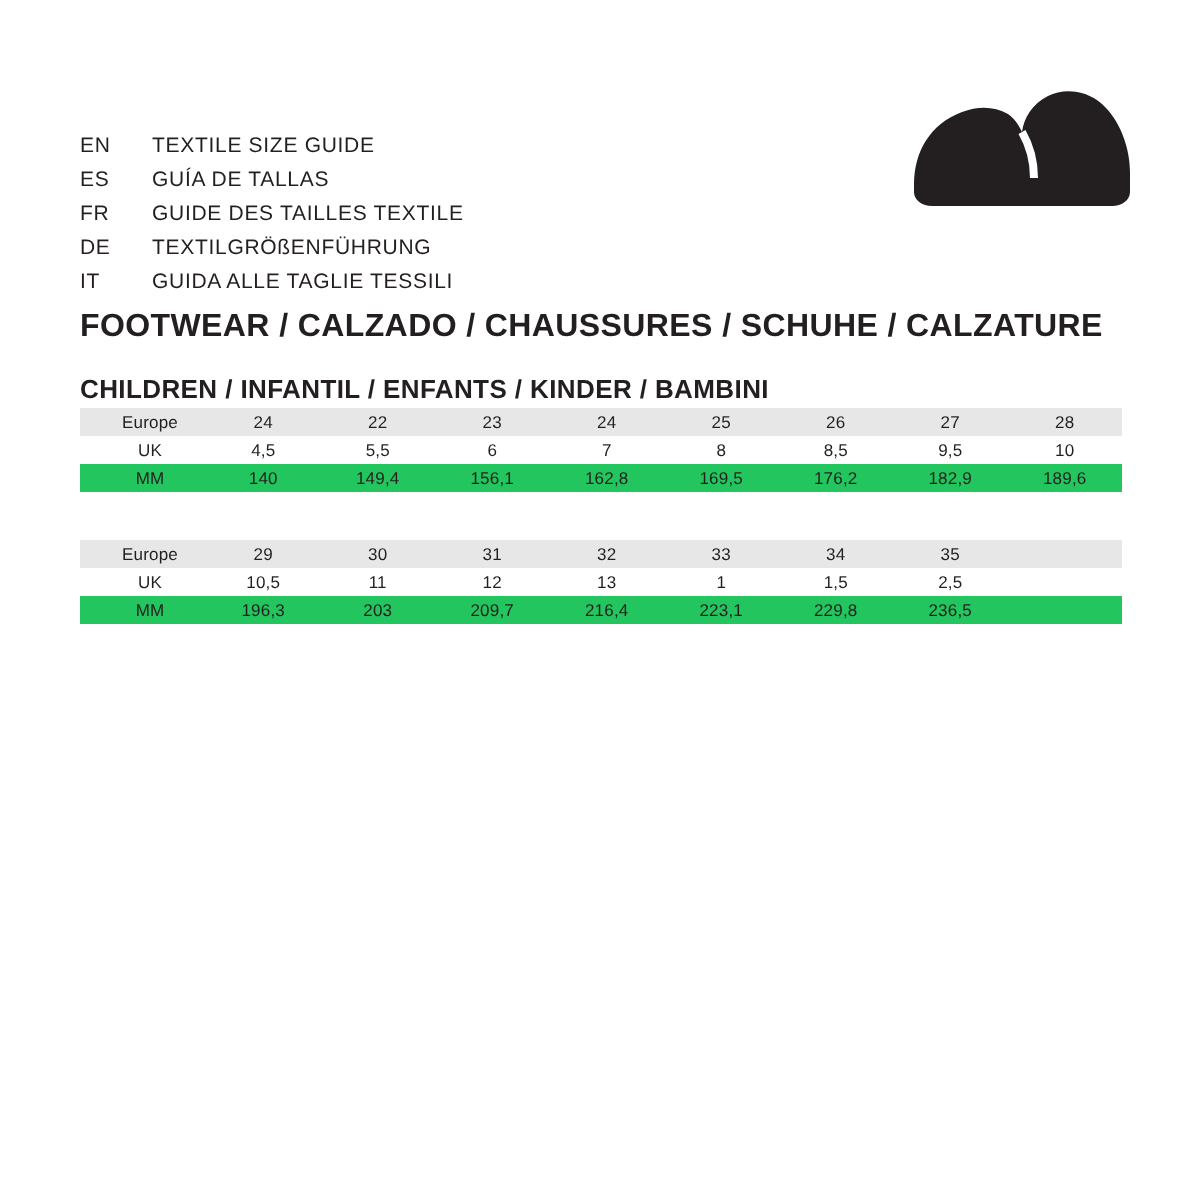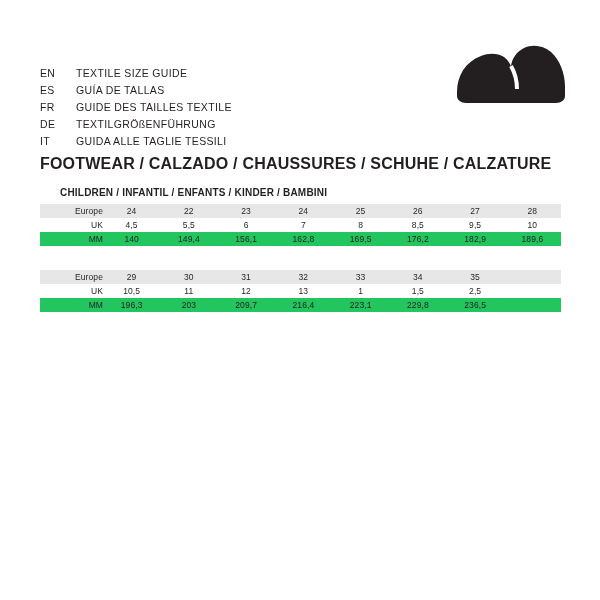--- a/index.html
+++ b/index.html
@@ -61,25 +61,24 @@
     top: 155px;
     font-size: 16px;
     font-weight: bold;
     letter-spacing: 0.2px;
     color: #231f20;
   }
   .subsection-title {
     position: absolute;
     left: 40px;
     top: 187px;
-    font-size: 10px;
+    font-size: 13px;
     font-weight: bold;
     letter-spacing: 0.2px;
     color: #231f20;
-    margin-left: 20px;
   }
 
   
   .size-table {
     position: absolute;
     left: 40px;
     width: 521px;
     border-collapse: collapse;
     table-layout: fixed;
     font-size: 8.5px;
@@ -90,21 +89,21 @@
   .size-table td {
     height: 14px;
     padding: 0;
     text-align: center;
     vertical-align: middle;
     color: #231f20;
     font-size: 8.5px;
     letter-spacing: 0.1px;
   }
   .size-table td.rowlabel {
-    text-align: right;
+    text-align: center;
     padding-left: 7px;
     width: 56px;
   }
   .size-table tr.shade td {
     background: #22c55e;
   }
   .size-table tr.plain td {
     background: #ffffff;
   }
   .size-table tr.header td {

